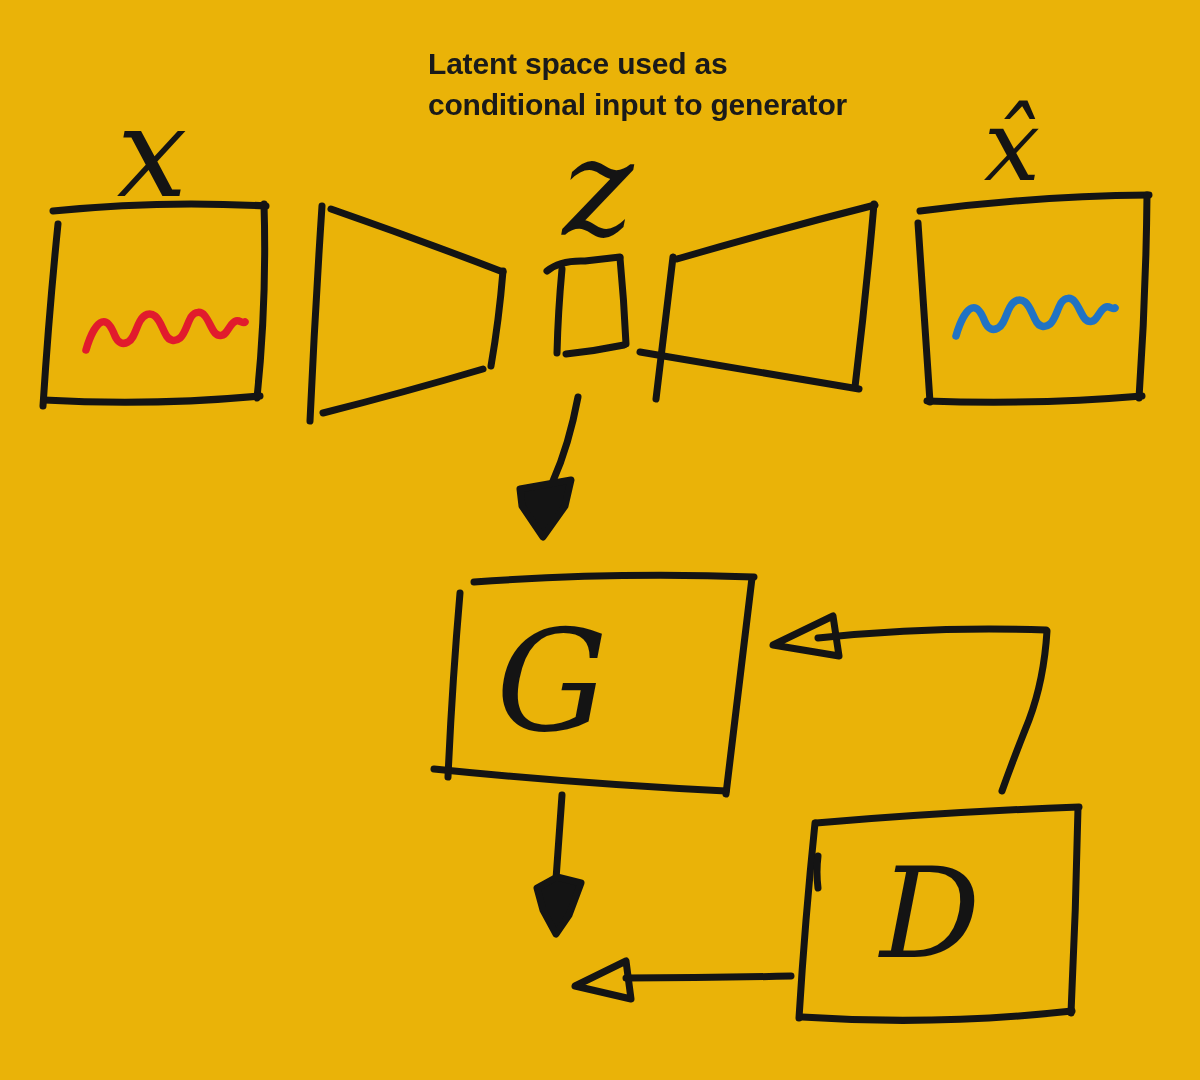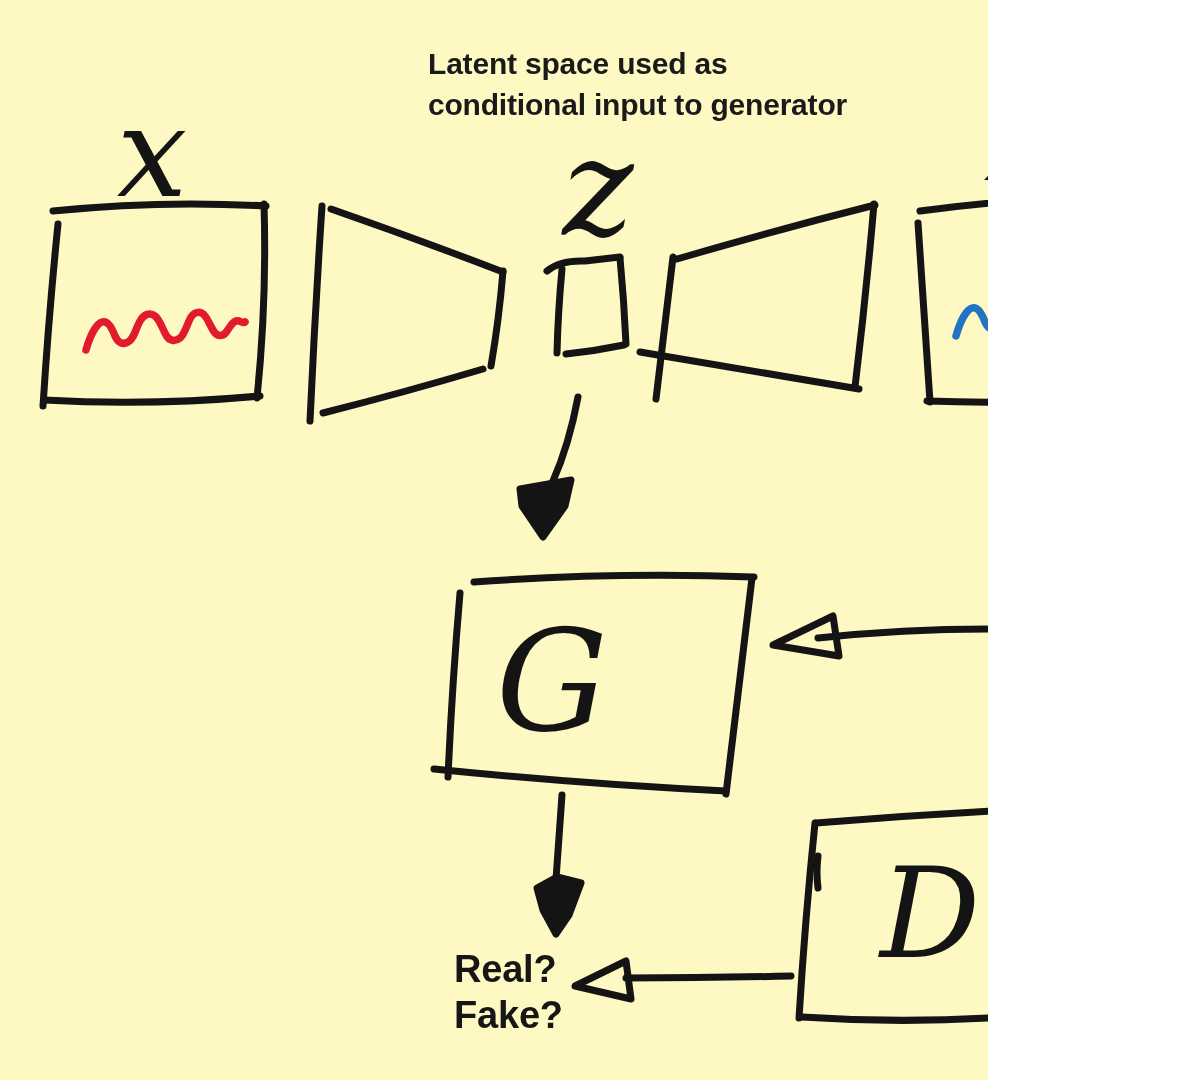--- a/index.html
+++ b/index.html
@@ -2,23 +2,23 @@
 <html><head>
 <meta charset="utf-8">
 <style>
   html, body {
     margin: 0;
     padding: 0;
     background: #ffffff;
   }
   .stage {
     position: relative;
-    width: 988px;
+    width: 1200px;
     height: 1080px;
-    background: #fef9c3;
+    background: #eab308;
     overflow: hidden;
     font-family: "Liberation Sans", sans-serif;
     text-decoration: underline;
   }
   .sketch-svg {
     position: absolute;
     left: 0;
     top: 0;
     width: 1200px;
     height: 1080px;
@@ -149,16 +149,14 @@
 
     <g class="hand-letters" stroke="none" fill="#141414">
       <text x="152" y="196" font-size="125" text-anchor="middle">x</text>
       <text x="598" y="235" font-size="135" text-anchor="middle">z</text>
       <text x="1012" y="180" font-size="100" text-anchor="middle">x̂</text>
       <text x="552" y="730" font-size="140" text-anchor="middle">G</text>
       <text x="930" y="957" font-size="125" text-anchor="middle">D</text>
     </g>
   </svg>
 
-  <div class="verdict">Real?
-Fake?</div>
 
 </div>
 
 </body></html>

